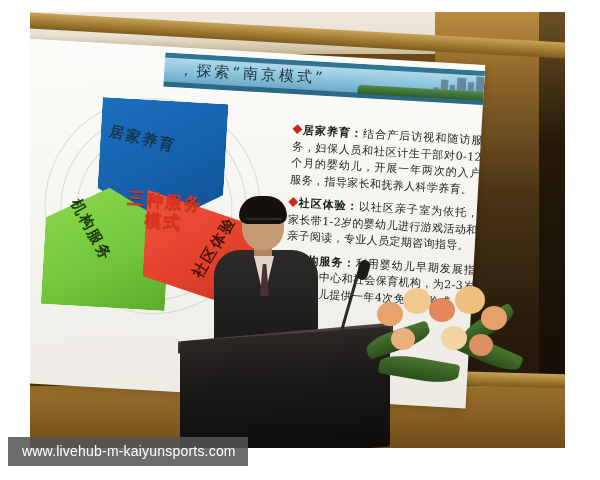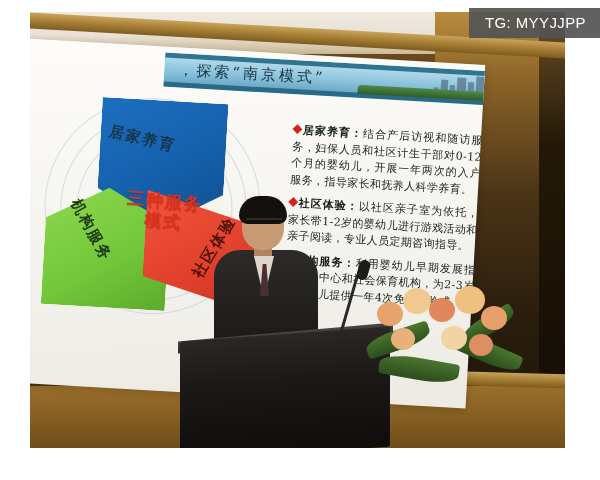--- a/index.html
+++ b/index.html
@@ -506,16 +506,16 @@
       <div class="bloom" style="left:66px; top:26px; width:26px; height:24px; background:#e2875c;"></div>
       <div class="bloom" style="left:92px; top:14px; width:30px; height:28px; background:#efc07f;"></div>
       <div class="bloom" style="left:118px;top:34px; width:26px; height:24px; background:#e7a06a;"></div>
       <div class="bloom" style="left:28px; top:56px; width:24px; height:22px; background:#e9b07c;"></div>
       <div class="bloom" style="left:78px; top:54px; width:26px; height:24px; background:#f2d3a2;"></div>
       <div class="bloom" style="left:106px;top:62px; width:24px; height:22px; background:#dd8f62;"></div>
     </div>
 
   </div>
 
-  <div id="tg-badge">TG: MYYJJPP</div>
-
+
+  <div id="url-badge">www.livehub-m-kaiyunsports.com</div>
 
 </div>
 
 </body></html>

